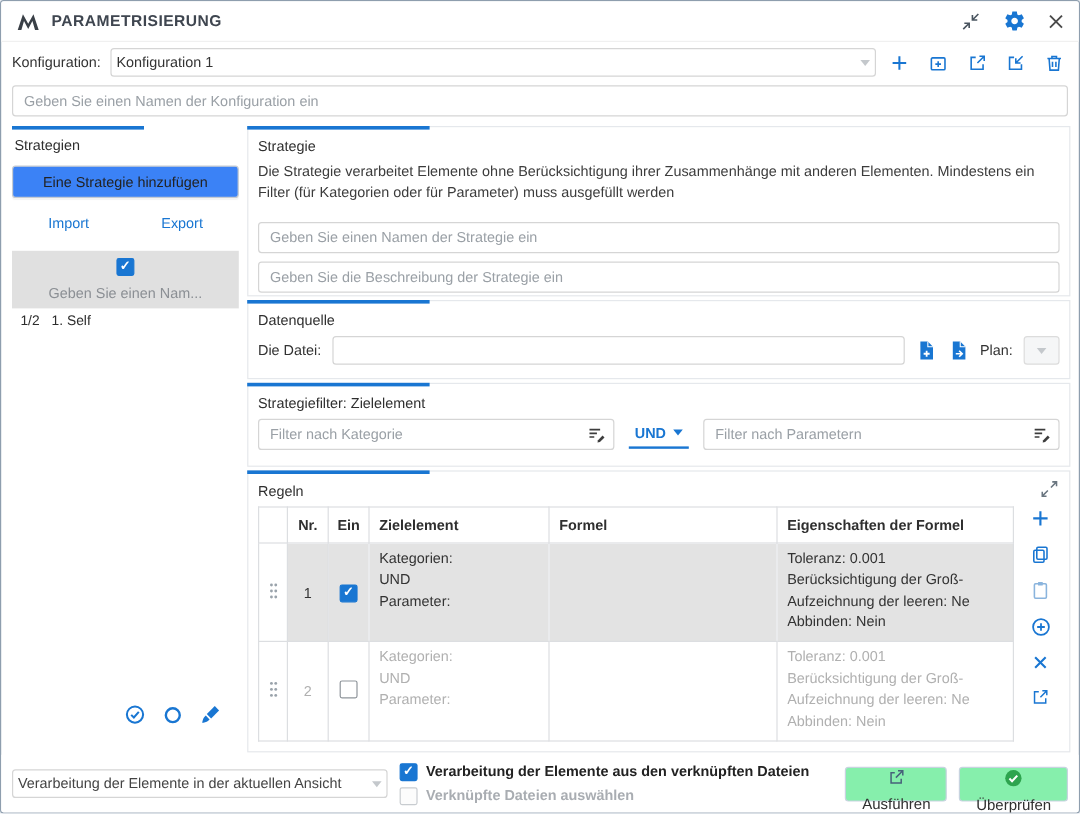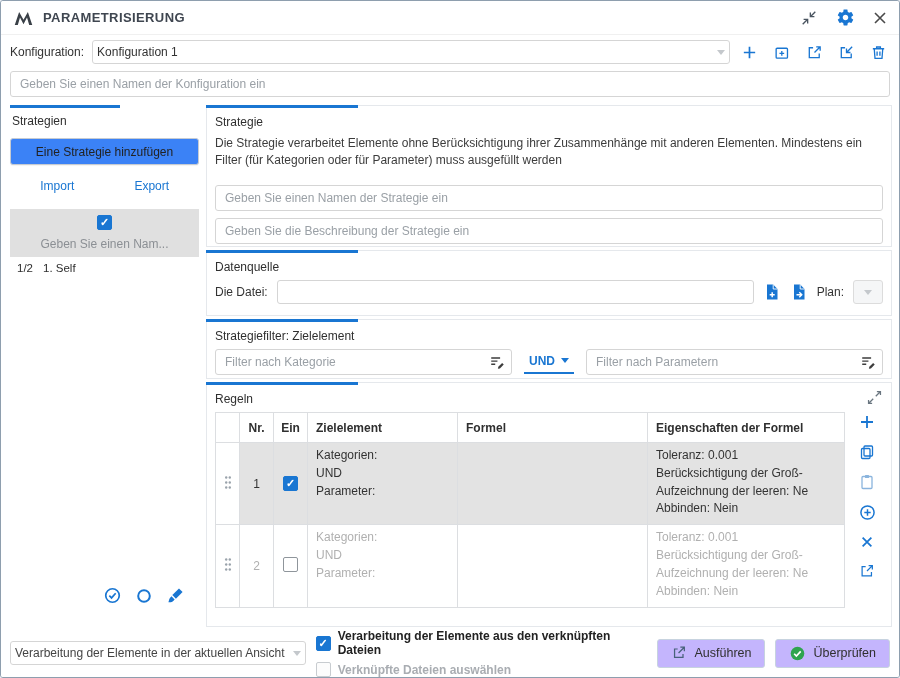--- a/index.html
+++ b/index.html
@@ -39,21 +39,21 @@
   .strategy-item .meta-line{display:flex;gap:10px;padding:5px 7px 0;font-size:11.5px;color:#2d2d2d;}
   .side-bottom{position:absolute;bottom:4px;right:14px;display:flex;gap:13px;align-items:center;}
 
   
   .content{position:absolute;top:104px;left:205px;right:7px;bottom:50px;display:flex;flex-direction:column;}
   .section{position:relative;border:1px solid #e5e8ec;background:#fff;padding:6px 8px 8px;margin-bottom:3px;}
   .section>.accent{position:absolute;top:-1px;left:-1px;width:152px;height:3px;}
   .section-title{font-size:12px;color:#2f2f2f;margin:3px 0 6px;}
   .sec-strategie{height:142px;}
   .sec-daten{height:66px;}
-  .sec-filter{height:60px;}
+  .sec-filter{height:70px;}
   .sec-regeln{flex:1;margin-bottom:0;}
   .strategy-desc{font-size:12px;color:#3c3c3c;line-height:1.45;margin-bottom:8px;}
   .sec-strategie .text-input{margin-top:7px;}
   .daten-row{display:flex;align-items:center;gap:9px;}
   .daten-row .text-input{flex:1;height:24px;}
   .mini-combo{width:30px;height:24px;border:1px solid #dcdcdc;border-radius:3px;background:#f5f6f7;display:flex;align-items:center;justify-content:center;}
   .filter-row{display:flex;align-items:center;gap:12px;}
   .input-wrap{flex:1;position:relative;}
   .input-wrap .text-input{padding-right:30px;height:26px;}
   .input-wrap .filter-icon{position:absolute;right:7px;top:5px;}
@@ -75,21 +75,21 @@
   tr.dimmed td{color:#b0b0b0;}
   .cell-line{line-height:1.32;margin-bottom:2px;white-space:nowrap;overflow:hidden;}
 
   
   .footer{position:absolute;left:0;right:0;bottom:0;height:48px;display:flex;align-items:center;gap:10px;padding:0 9px;background:#fff;}
   .mode-combo{width:313px;color:#444;}
   .footer-checks{display:flex;flex-direction:column;gap:5px;font-weight:bold;}
   .check-row{display:flex;align-items:center;gap:7px;font-size:12px;color:#222;}
   .check-row.disabled{color:#a9adb2;}
   .footer-spacer{flex:1;}
-  .footer-btn{display:flex;align-items:center;gap:7px;height:29px;padding:0 13px;border:1px solid #c7d3df;border-radius:3px;background:#c4b5fd;font-size:12.5px;color:#2f2f2f;font-family:inherit;cursor:pointer;}
+  .footer-btn{display:flex;align-items:center;gap:7px;height:29px;padding:0 13px;border:1px solid #c7d3df;border-radius:3px;background:#86efac;font-size:12.5px;color:#2f2f2f;font-family:inherit;cursor:pointer;flex-direction:column;}
 
   
   .checkbox{width:15px;height:15px;border:1px solid #8f959b;border-radius:2px;background:#fff;display:inline-flex;align-items:center;justify-content:center;flex:none;cursor:pointer;}
   .checkbox.checked{background:#1976d2;border-color:#1976d2;}
   .checkbox.checked::after{content:"✓";color:#fff;font-size:11px;font-weight:bold;line-height:1;}
   .checkbox.disabled{border-color:#c8ccd0;background:#fcfcfc;}
   .caret{width:0;height:0;border-left:4px solid transparent;border-right:4px solid transparent;border-top:5px solid #9aa0a6;flex:none;}
   .caret.light{border-top-color:#c4c8cc;}
   .caret.blue{border-top-color:#1976d2;}
 </style>

